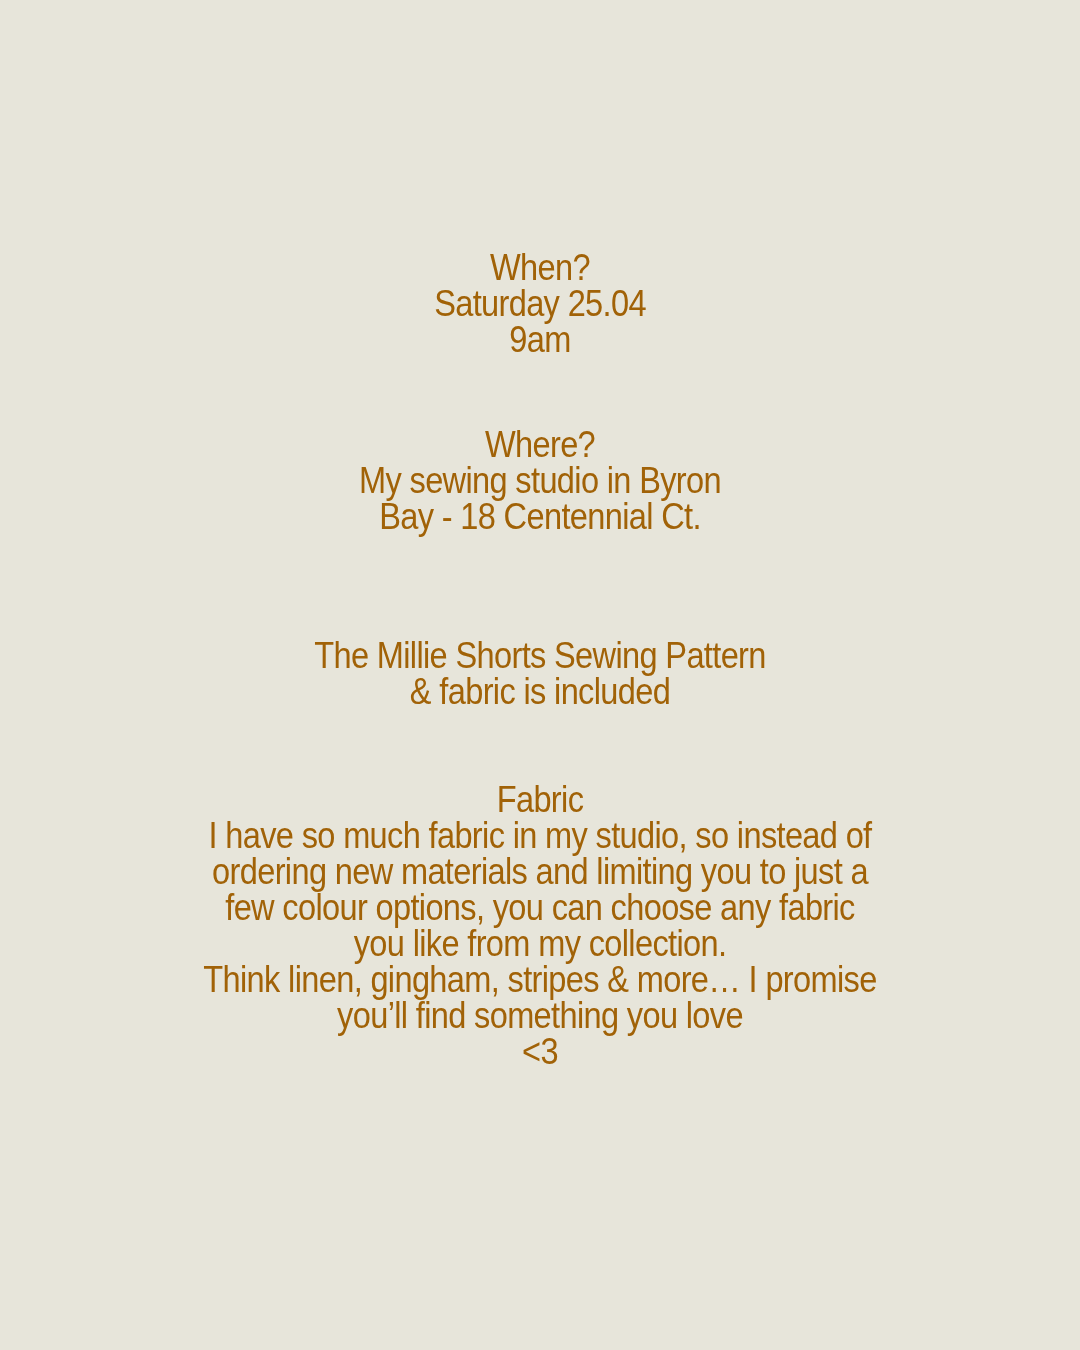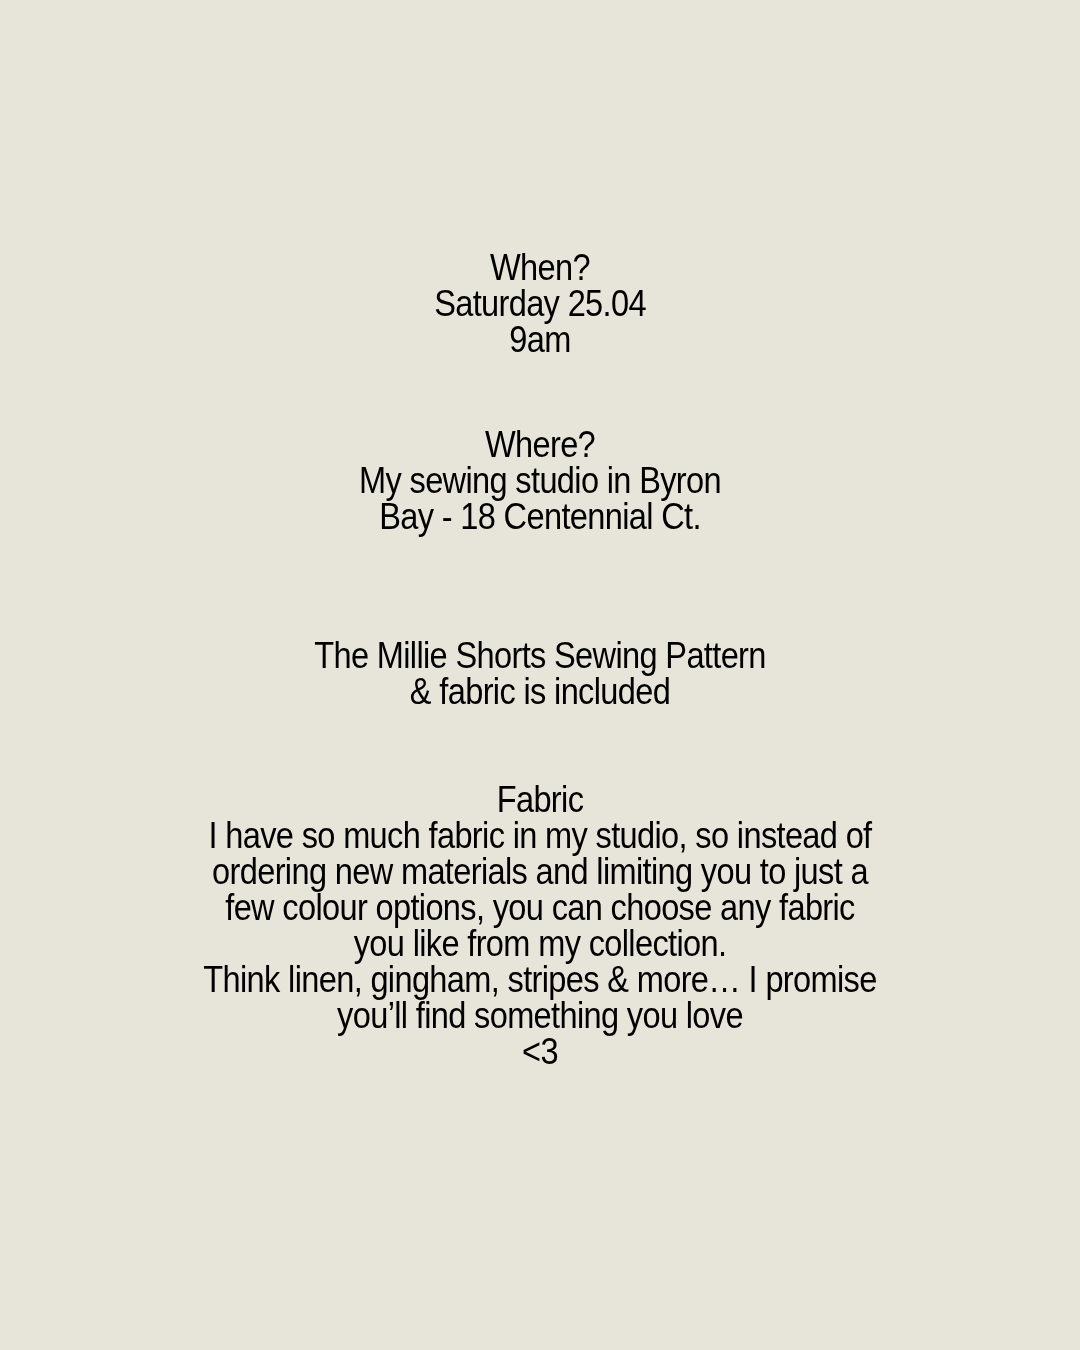--- a/index.html
+++ b/index.html
@@ -7,21 +7,21 @@
     padding: 0;
     background: #e7e5da;
   }
   .canvas {
     position: relative;
     width: 1080px;
     height: 1208px;
     background: #e7e5da;
     overflow: hidden;
     font-family: "Liberation Sans", sans-serif;
-    color: #000000;
+    color: #a16207;
   }
   .block {
     position: absolute;
     left: 0;
     width: 100%;
     text-align: center;
     font-size: 37px;
     font-weight: 400;
     line-height: 36px;
     letter-spacing: -0.02em;

